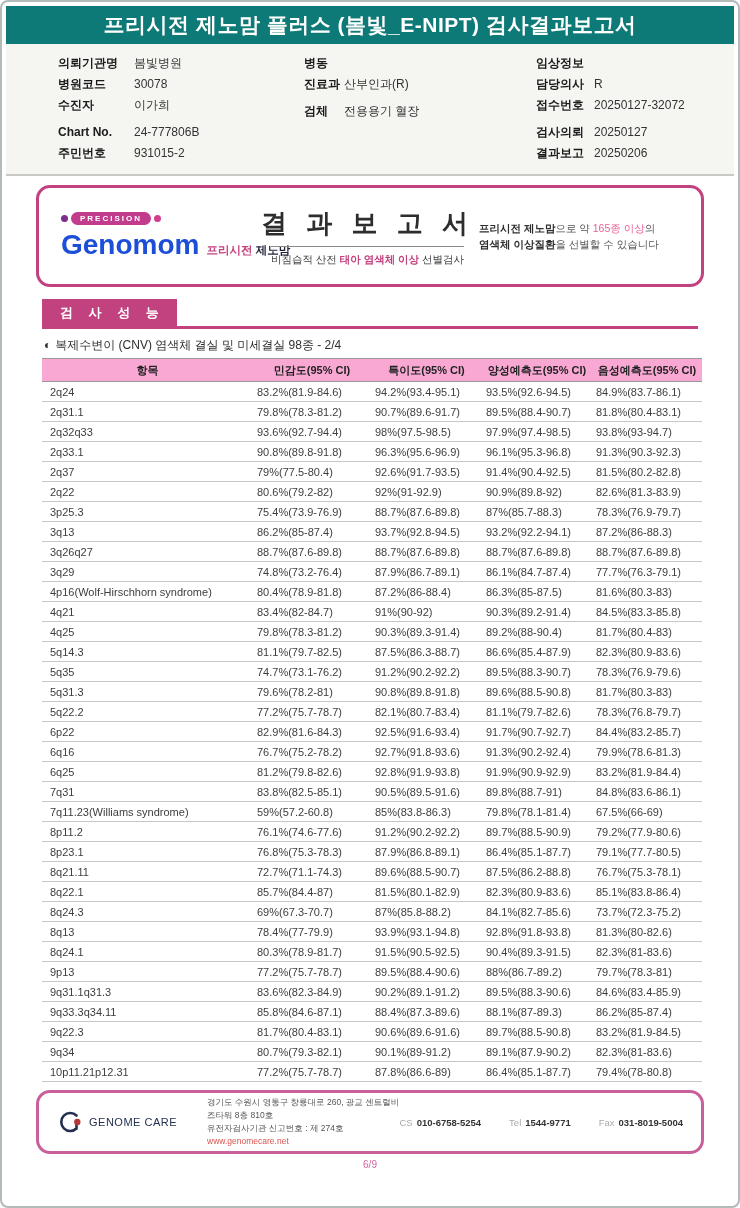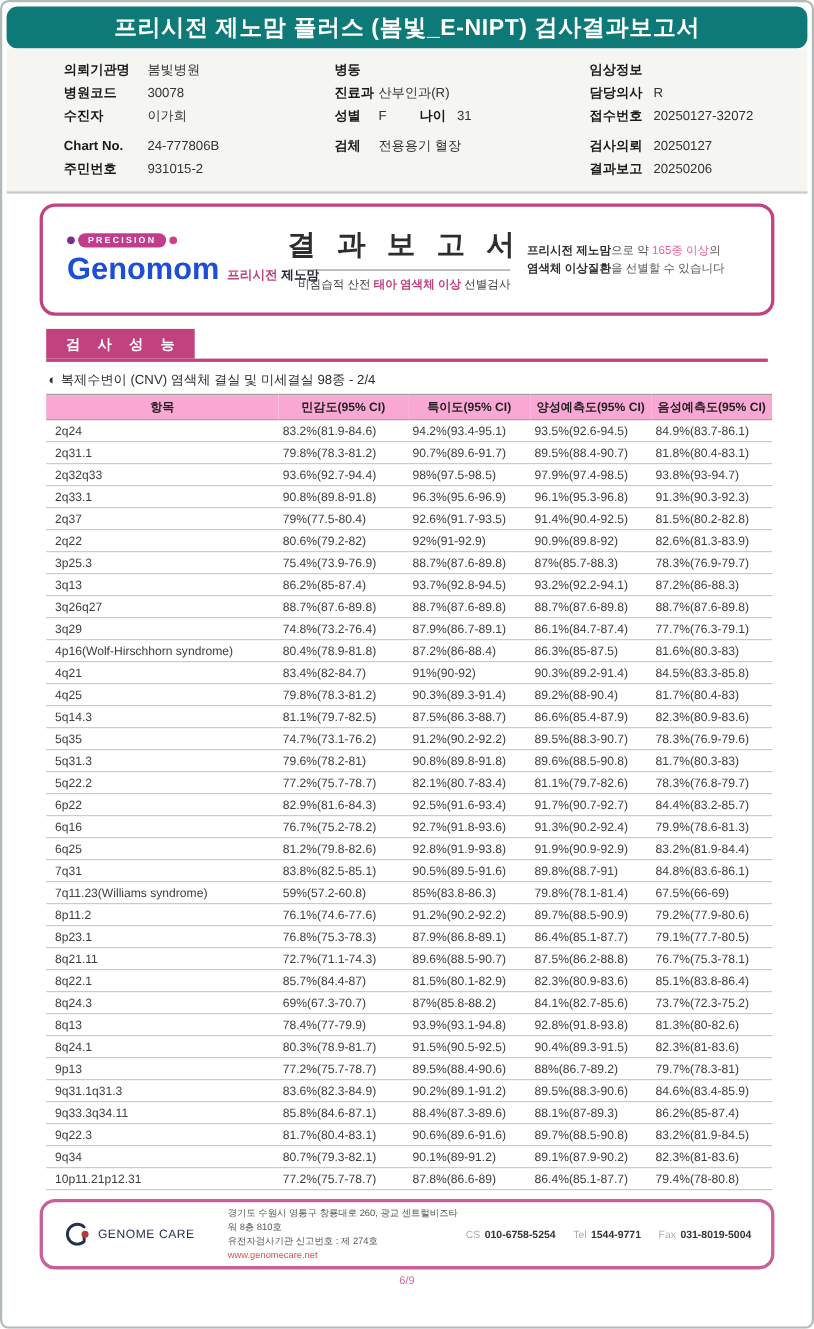--- a/index.html
+++ b/index.html
@@ -10,21 +10,21 @@
   }
   *{box-sizing:border-box; margin:0; padding:0;}
   body{background:#fff; font-family:"Liberation Sans", sans-serif;}
   .page{
     width:740px; height:1208px; background:#fff;
     border:2px solid #b3baba; border-radius:8px; overflow:hidden;
     position:relative;
   }
   
   .banner{
-    margin:4px 4px 0; height:38px; background:var(--teal); border-radius:10px;
+    margin:4px 4px 0; height:38px; background:var(--teal); border-radius:0;
     display:flex; align-items:center; justify-content:center;
     color:#fff; font-size:21px; font-weight:bold; letter-spacing:0.5px;
   }
   
   .info-section{
     margin:0 4px; background:#f5f5f2; border-bottom:2px solid #c9c9c6;
     display:flex; padding:9px 0 10px 52px;
   }
   .info-col.c1{width:246px;}
   .info-col.c2{width:232px;}
@@ -93,21 +93,21 @@
   
   .footer-box{
     margin:8px 34px 0; height:64px;
     border:3px solid #c9609b; border-radius:14px;
     display:flex; align-items:center; padding:0 18px;
   }
   .gc-logo{display:flex; align-items:center; gap:6px; width:150px; flex:none;}
   .gc-name{font-size:11px; font-weight:normal; color:var(--navy); letter-spacing:0.5px; white-space:nowrap;}
   .addr{flex:1; font-size:8.5px; color:#555; line-height:1.55;}
   .web{color:#d9534f;}
-  .contacts{display:flex; gap:16px; align-items:center; font-size:9.5px; flex:none;}
+  .contacts{display:flex; gap:28px; align-items:center; font-size:9.5px; flex:none;}
   .contact{white-space:nowrap;}
   .cl{color:#aaa; margin-right:4px;}
   .cv{font-weight:bold; color:#333;}
   .page-num{text-align:center; color:#d4679e; font-size:10px; margin-top:5px;}
 </style>
 </head>
 <body>
 
 <div class="page">
 
@@ -139,26 +139,20 @@
         </div>
       </div>
     <div class="info-col c2">
         <div class="info-row">
           <span class="info-label">병동</span>
           <span class="info-value"></span>
         </div>
         <div class="info-row">
           <span class="info-label">진료과</span>
           <span class="info-value">산부인과(R)</span>
-        </div>
-        <div class="info-row">
-          <span class="info-label">성별</span>
-          <span class="info-value">F</span>
-          <span class="info-label second">나이</span>
-          <span class="info-value">31</span>
         </div>
         <div class="info-row gap">
           <span class="info-label">검체</span>
           <span class="info-value">전용용기 혈장</span>
         </div>
       </div>
     <div class="info-col c3">
         <div class="info-row">
           <span class="info-label">임상정보</span>
           <span class="info-value"></span>

